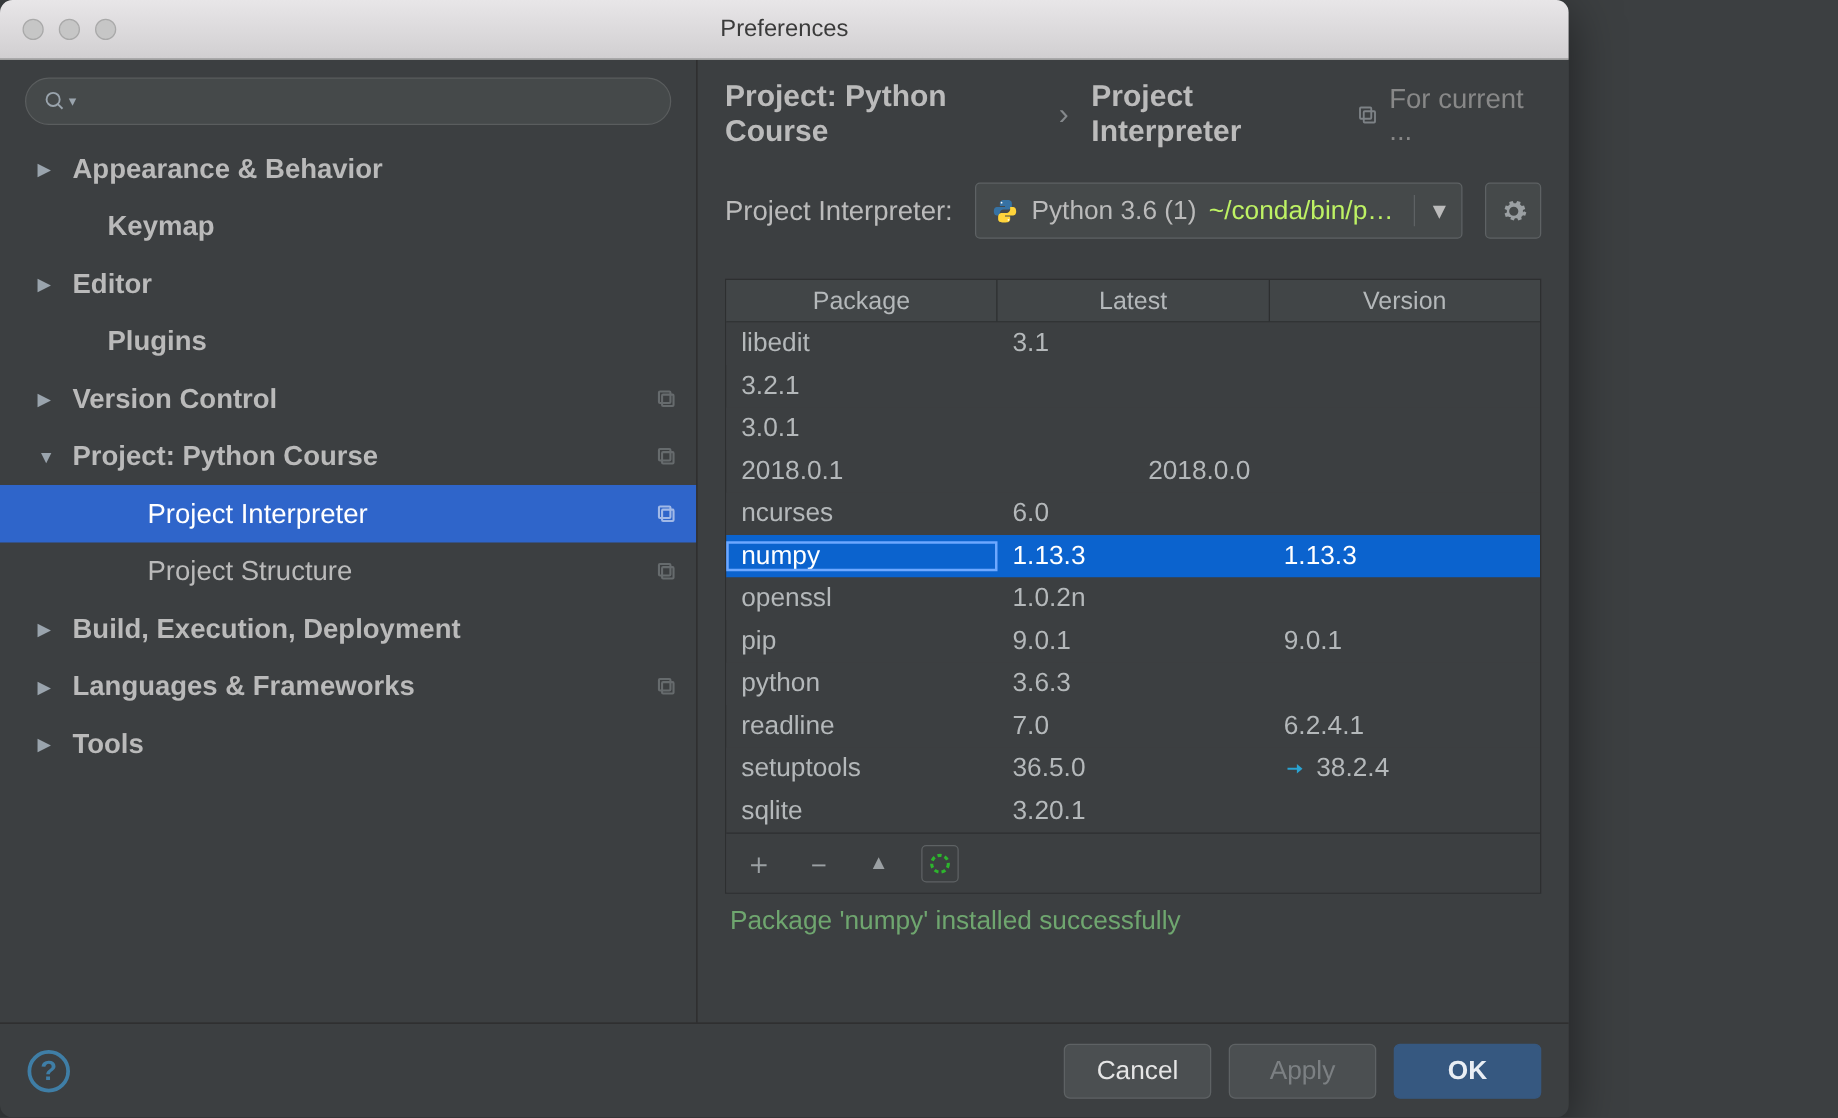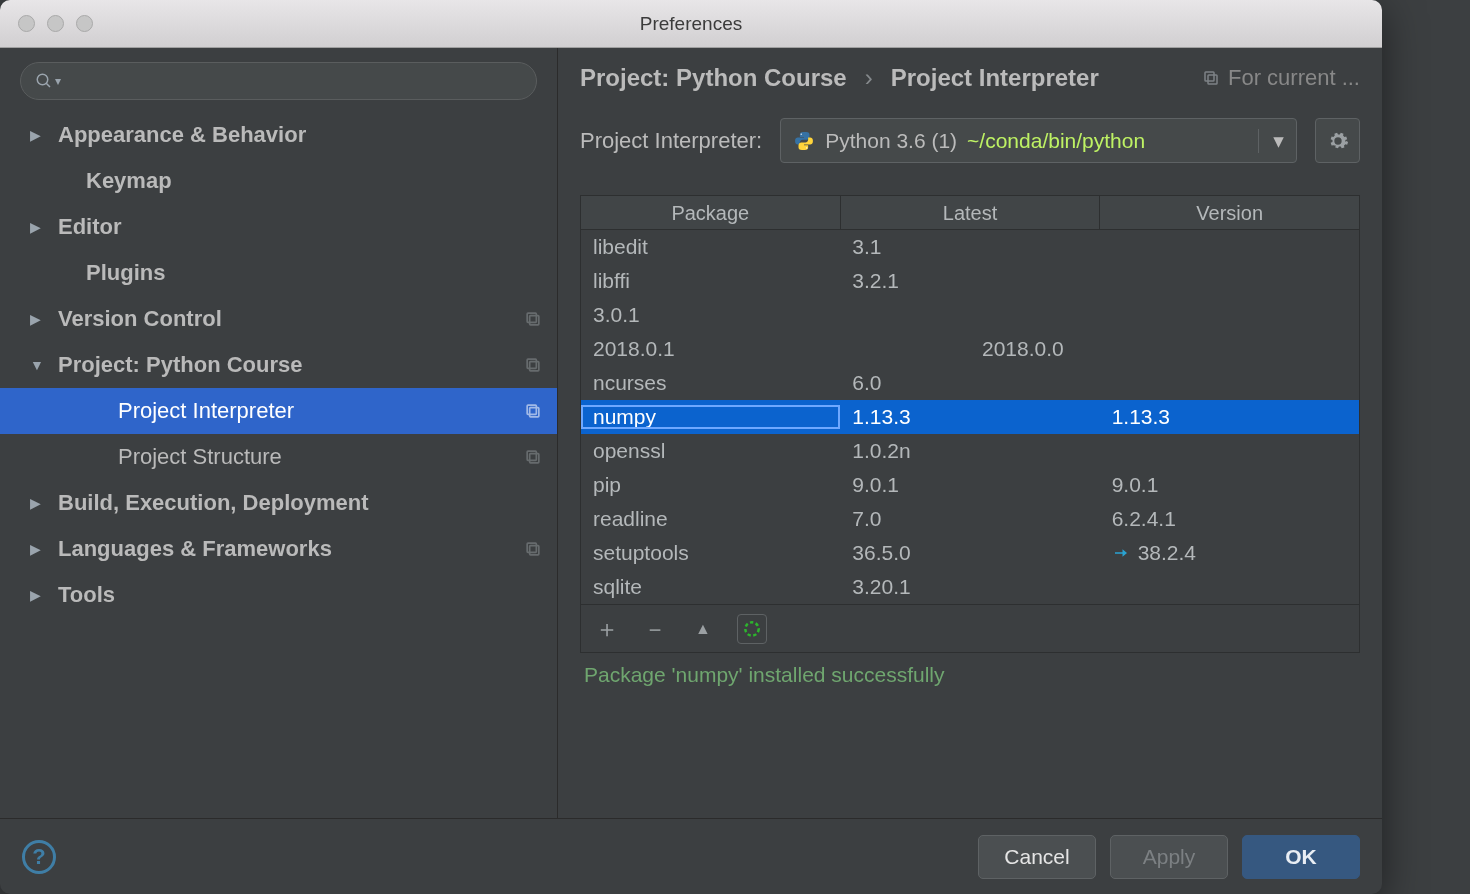--- a/index.html
+++ b/index.html
@@ -1,17 +1,17 @@
 <!DOCTYPE html>
 <html><head>
 <meta charset="utf-8">
 <style>
   * { box-sizing: border-box; margin: 0; padding: 0; font-family: -apple-system, "Helvetica Neue", Arial, sans-serif; }
   html, body { width: 1470px; height: 894px; background: #3c3f41; overflow: hidden; }
-  .window { width: 1382px; height: 894px; display: flex; flex-direction: column; background: #3c3f41; border-radius: 10px; overflow: hidden; box-shadow: 0 10px 40px rgba(0,0,0,.5); }
+  .window { width: 1255px; height: 894px; display: flex; flex-direction: column; background: #3c3f41; border-radius: 10px; overflow: hidden; box-shadow: 0 10px 40px rgba(0,0,0,.5); }
   .titlebar { height: 48px; background: linear-gradient(#e8e6e8,#d1cfd1); display: flex; align-items: center; position: relative; border-bottom:1px solid #a0a0a0; }
   .traffic { display:flex; gap:12px; padding-left:18px; }
   .dot { width:17px; height:17px; border-radius:50%; background:#c6c6c6; border:1px solid #a9a9a9; }
   .title { position:absolute; left:0; right:0; text-align:center; font-size:19px; color:#3b3b3b; }
   .body { flex:1; display:flex; background:#3c3f41; min-height:0; }
   .sidebar { width:558px; background:#3c3f41; border-right:1px solid #2b2b2b; display:flex; flex-direction:column; padding-top:14px; }
   .search-wrap { padding:0 20px 12px 20px; }
   .search { width:100%; height:38px; background:#45494a; border:1px solid #5a5d5e; border-radius:22px; display:flex; align-items:center; padding:0 14px; color:#a9b7c6; font-size:18px; }
   .search .q { color:#9aa4ad; }
   .tree { flex:1; overflow:auto; font-size:22px; color:#bababa; }
@@ -209,21 +209,20 @@
         </div>
         <div class="pkg-body" id="pkg-body">
             <div class="pkg-row">
               <div class="cell-pkg">libedit</div>
               <div>3.1</div>
               <div>
                 <span></span>
               </div>
             </div>
             <div class="pkg-row">
-              <div class="cell-pkg">libffi</div>
               <div>3.2.1</div>
               <div>
                 <span></span>
               </div>
             </div>
             <div class="pkg-row">
               <div>3.0.1</div>
               <div>
                 <span></span>
               </div>
@@ -253,20 +252,27 @@
               <div>1.0.2n</div>
               <div>
                 <span></span>
               </div>
             </div>
             <div class="pkg-row">
               <div class="cell-pkg">pip</div>
               <div>9.0.1</div>
               <div>
                 <span>9.0.1</span>
+              </div>
+            </div>
+            <div class="pkg-row">
+              <div class="cell-pkg">python</div>
+              <div>3.6.3</div>
+              <div>
+                <span></span>
               </div>
             </div>
             <div class="pkg-row">
               <div class="cell-pkg">readline</div>
               <div>7.0</div>
               <div>
                 <span>6.2.4.1</span>
               </div>
             </div>
             <div class="pkg-row">

